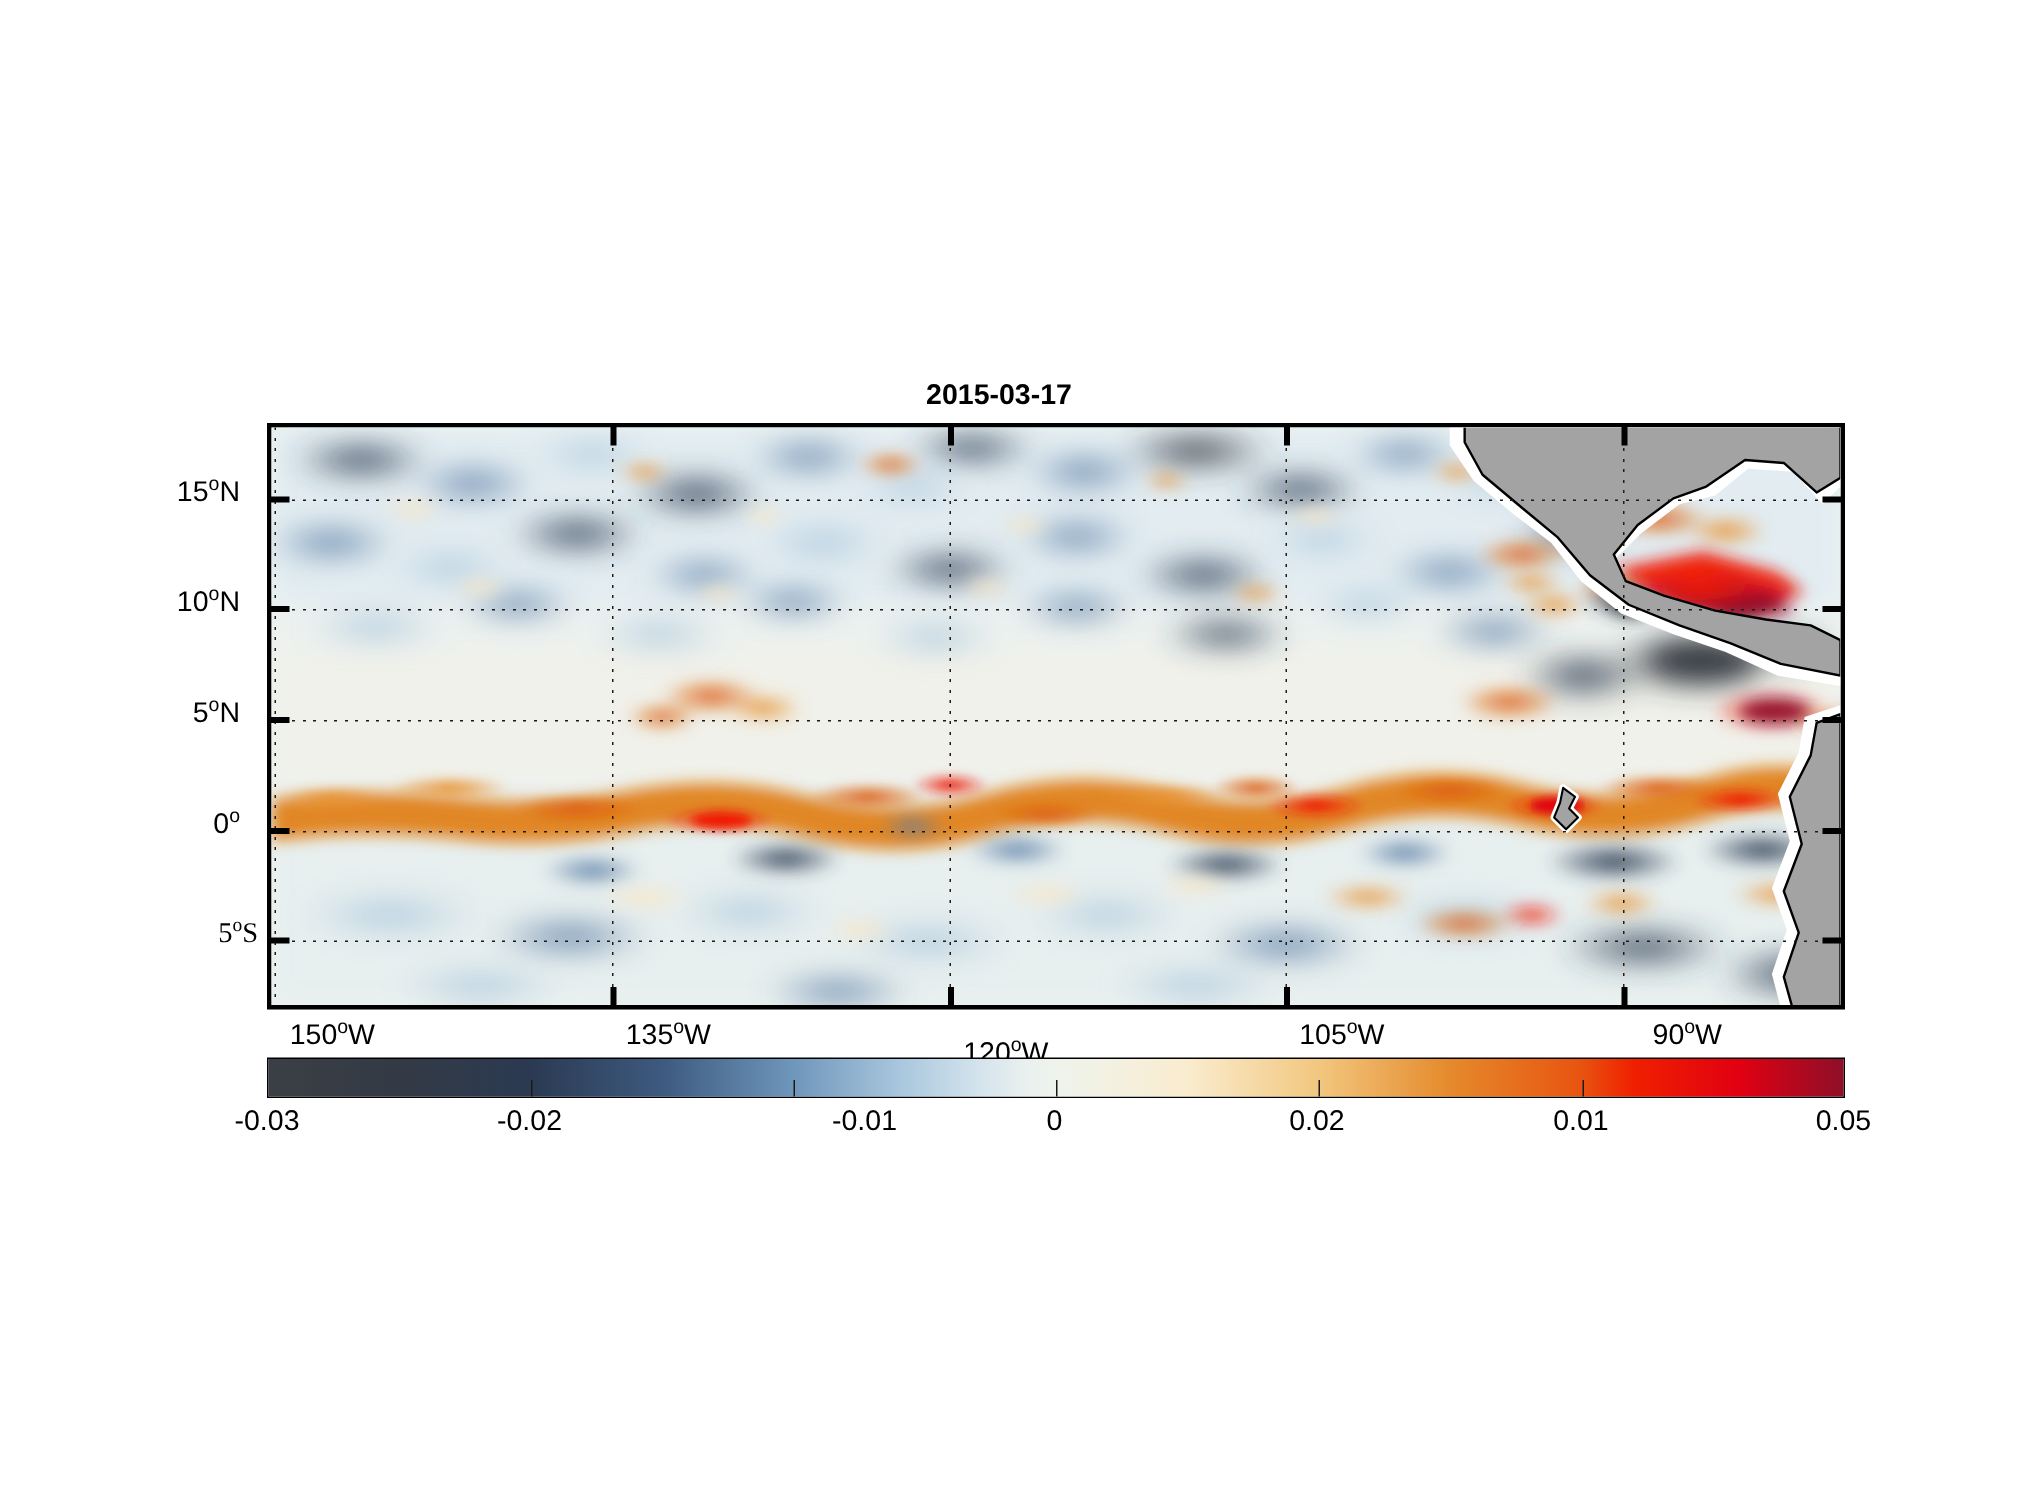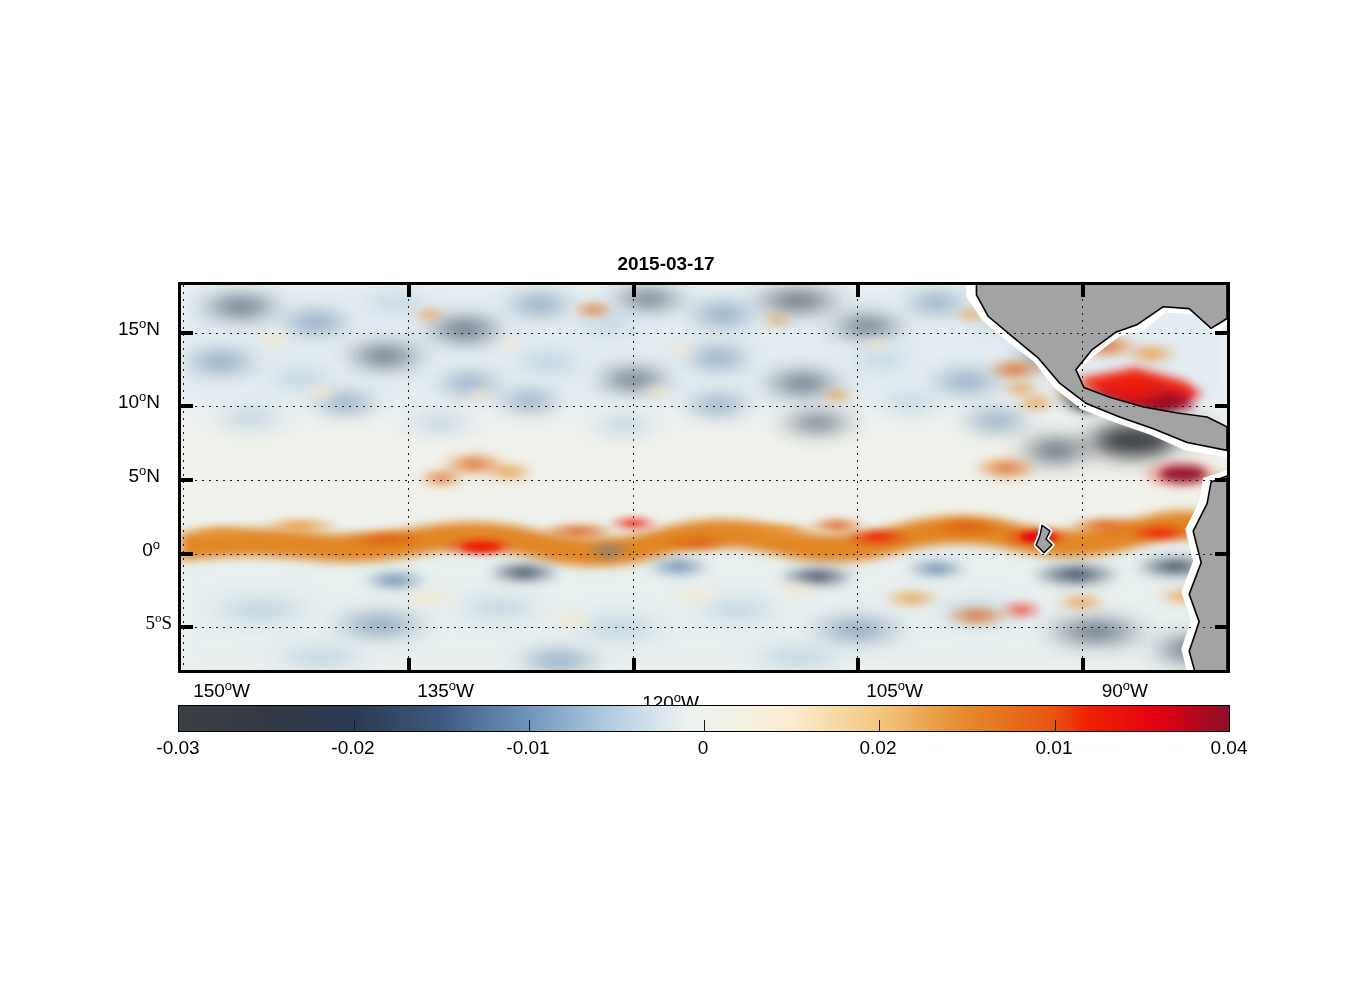--- a/index.html
+++ b/index.html
@@ -364,20 +364,20 @@
     <div id="cbar-grad" style="background: linear-gradient(to right, rgb(59, 63, 69) 0%, rgb(51, 58, 69) 8.33%, rgb(43, 58, 82) 16.67%, rgb(61, 90, 127) 25%, rgb(111, 150, 187) 33.33%, rgb(168, 198, 221) 40%, rgb(211, 227, 236) 45%, rgb(235, 241, 239) 48.33%, rgb(238, 243, 236) 50%, rgb(243, 241, 226) 53.33%, rgb(250, 236, 207) 58.33%, rgb(242, 199, 127) 66.67%, rgb(229, 138, 44) 75%, rgb(232, 84, 16) 83.33%, rgb(239, 32, 0) 86.67%, rgb(226, 0, 18) 93.33%, rgb(142, 15, 40) 100%);"></div>
     <div class="cb-tick" style="left:175px;"></div>
     <div class="cb-tick" style="left:350px;"></div>
     <div class="cb-tick" style="left:525px;"></div>
     <div class="cb-tick" style="left:700px;"></div>
     <div class="cb-tick" style="left:876px;"></div>
   </div>
 
   <div class="cb-label" style="left:108px;">-0.03</div>
   <div class="cb-label" style="left:283px;">-0.02</div>
-  <div class="cb-label" style="left:458px;">-0.01</div>
+  <div class="cb-label" style="left:458px;text-align:right;">-0.01</div>
   <div class="cb-label" style="left:633px;">0</div>
   <div class="cb-label" style="left:808px;">0.02</div>
   <div class="cb-label" style="left:984px;">0.01</div>
-  <div class="cb-label" style="left:1159px;">0.04</div>
+  <div class="cb-label" style="left:1159px;">0.05</div>
 
 
 </div>
 
 </body></html>

